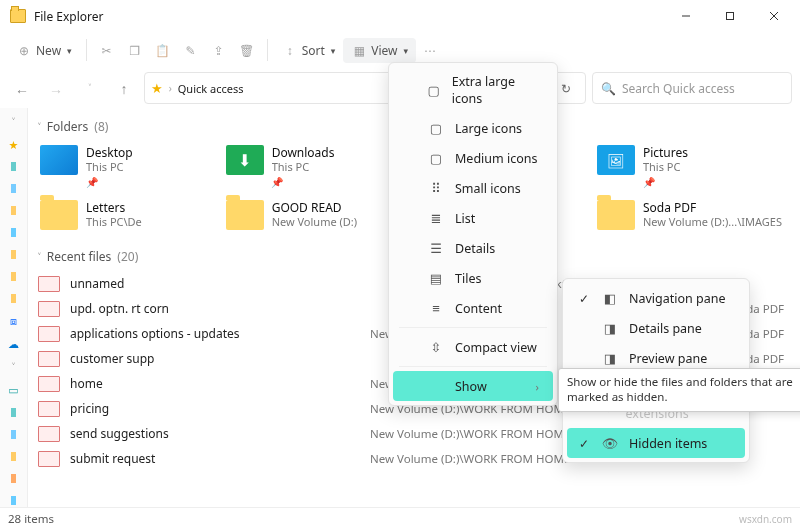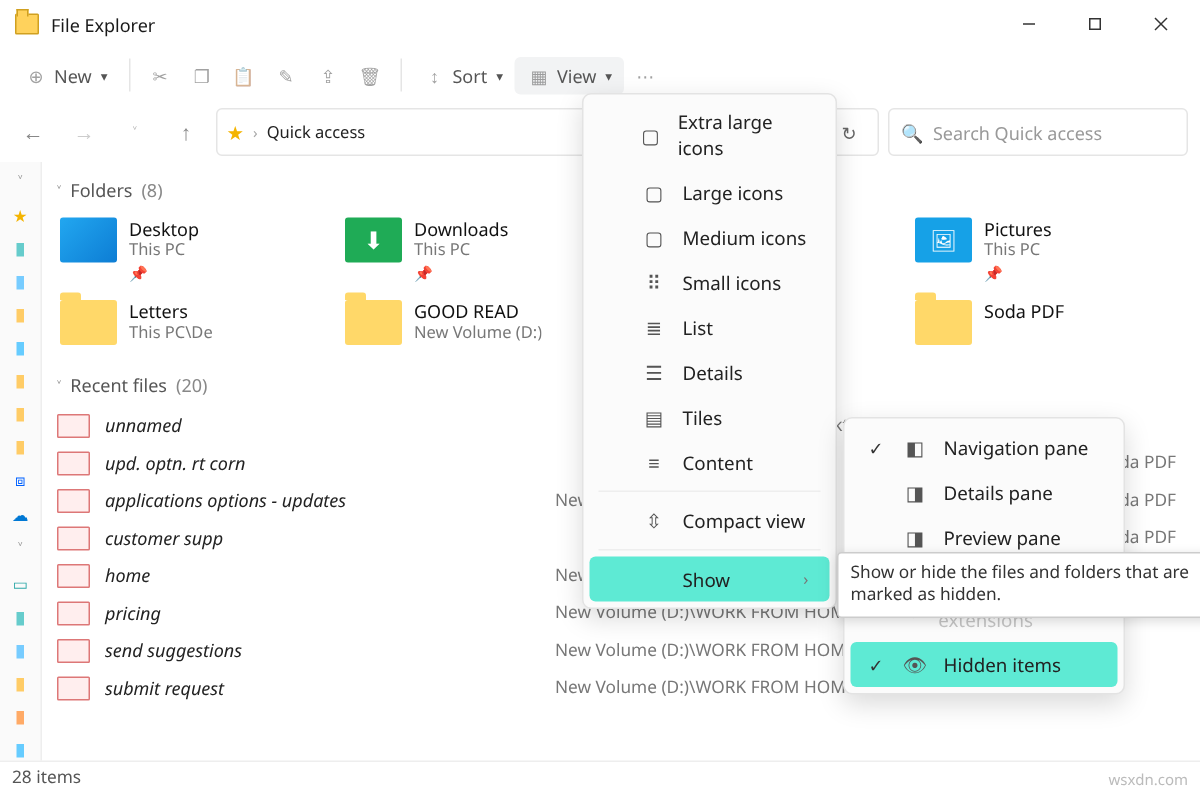--- a/index.html
+++ b/index.html
@@ -37,21 +37,21 @@
   .ficon.desktop { background: linear-gradient(135deg,#22a7f0,#0d7dd4); }
   .ficon.downloads { background:#1fab56; display:flex; align-items:center; justify-content:center; color:#fff; font-size:16px; }
   .ficon.pictures { background:#16a1e7; display:flex; align-items:center; justify-content:center; color:#fff; font-size:14px; }
   .finfo { display:flex; flex-direction:column; justify-content:flex-start; line-height:1.25; }
   .fname { font-size:12px; color:#111; }
   .fsub { font-size:11px; color:#777; max-width:140px; white-space:nowrap; overflow:hidden; text-overflow:ellipsis;}
   .fpin { font-size:10px; color:#888; margin-top:2px;}
   .filelist { display:flex; flex-direction:column; }
   .filerow { display:flex; align-items:center; padding:4px 2px; gap:10px; }
   .filerow .thumb { width:22px; height:16px; border:1px solid #d77; background:#fee; border-radius:1px;}
-  .filerow .fname2 { width:290px; font-size:12px; color:#222;font-style:italic; }
+  .filerow .fname2 { width:290px; font-size:12px; color:#222; }
   .filerow .fpath { font-size:11.5px; color:#777; white-space:nowrap; overflow:hidden; text-overflow:ellipsis; flex:1;}
   .statusbar { position:absolute; bottom:0; left:0; right:0; height:22px; border-top:1px solid #eee; display:flex; align-items:center; padding:0 8px; font-size:11.5px; color:#555; }
   .watermark { position:absolute; bottom:3px; right:8px; font-size:10px; color:#bbb; }
   
   .menu { position:absolute; background:#fbfbfb; border:1px solid #e3e3e3; border-radius:6px; box-shadow:0 6px 18px rgba(0,0,0,.15); padding:4px; font-size:12.5px; z-index:50; }
   .menu .mi { display:flex; align-items:center; gap:10px; padding:6px 14px 6px 10px; border-radius:4px; color:#222; }
   .menu .mi.hover { background:#5eead4; }
   .menu .mi .mico { width:18px; height:18px; display:flex; align-items:center; justify-content:center; color:#555; font-size:13px; }
   .menu .mi .mchk { width:14px; text-align:center; font-size:12px; color:#333; }
   .menu .msep { height:1px; background:#eee; margin:4px 6px; }
@@ -249,20 +249,21 @@
       <div class="fitem" style="padding-left:40px;">
         <div class="finfo">
           <div class="fname">vang Documents</div>
           <div class="fsub">is PC\Desktop</div>
         </div>
       </div>
       <div class="fitem">
         <div class="ficon folder"></div>
         <div class="finfo">
           <div class="fname">Soda PDF</div>
+          <div class="fsub">New Volume (D:)...\IMAGES</div>
         </div>
       </div>
     </div>
 
     <div class="grouphdr">
       <span class="chev">˅</span>
       <span>Recent files</span>
       <span style="color:#888;">(20)</span>
     </div>
     <div class="filelist">

